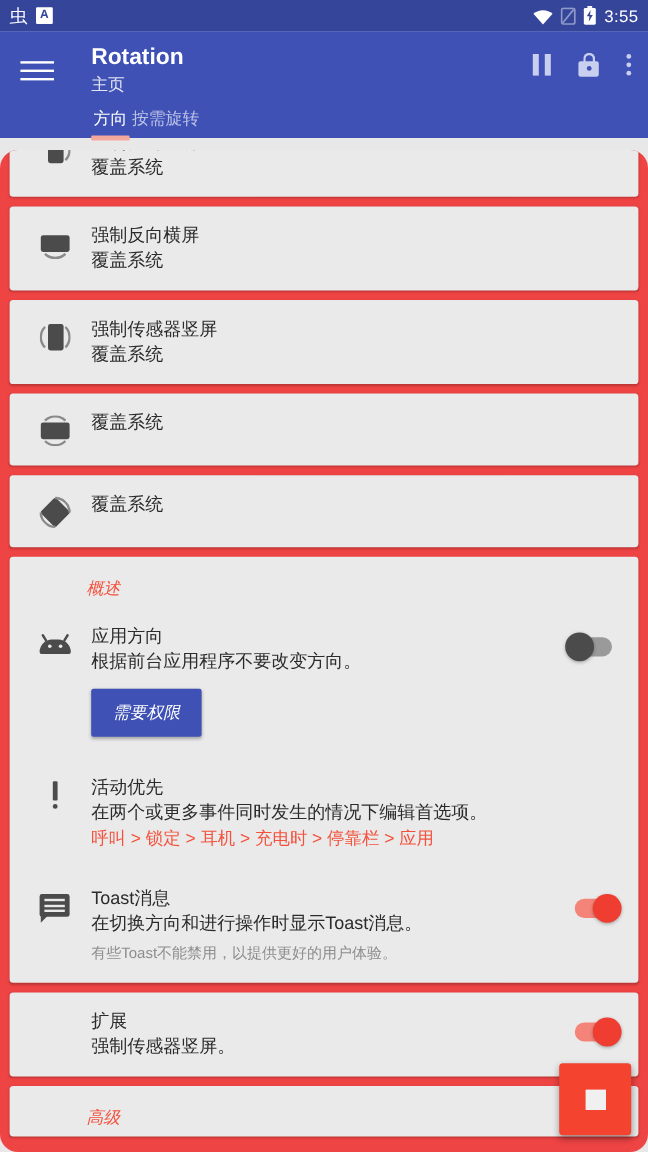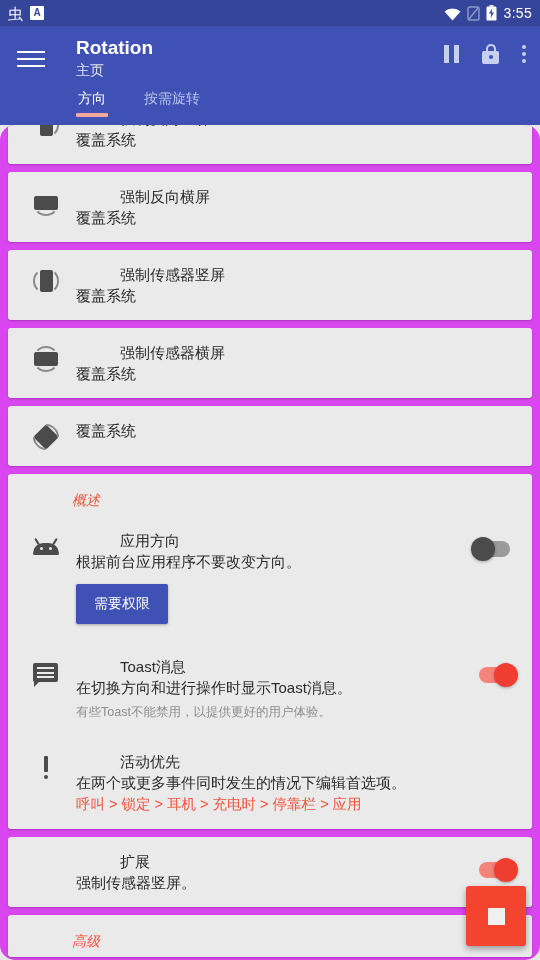--- a/index.html
+++ b/index.html
@@ -23,21 +23,21 @@
   .sb-abox {
     width: 14px; height: 14px; background: #fff; color: #35459a;
     font-size: 10px; font-weight: bold; line-height: 14px; text-align: center;
     border-radius: 1px;
   }
   .sb-time { font-size: 14px; letter-spacing: .3px; margin-left: 1px; }
 
   
   .appbar {
     background: #3f51b5; position: relative; z-index: 4;
-    height: 99px; padding: 0 14px; color: #fff;
+    height: 89px; padding: 0 14px; color: #fff;
   }
   .appbar-row { display: flex; align-items: flex-start; padding-top: 10px; }
   .hamburger { width: 34px; height: 34px; margin-top: 5px; position: relative; cursor: pointer; flex: 0 0 auto; }
   .hamburger i {
     position: absolute; left: 3px; width: 28px; height: 2px; background: #fff; display: block;
   }
   .hamburger i:nth-child(1) { top: 10px; }
   .hamburger i:nth-child(2) { top: 17px; }
   .hamburger i:nth-child(3) { top: 24px; }
   .titles { margin-left: 28px; flex: 1 1 auto; }
@@ -58,43 +58,43 @@
   .ic-lock .body:after {
     content: ""; position: absolute; left: 6.5px; top: 4px;
     width: 4px; height: 4px; background: #3f51b5; border-radius: 50%;
   }
   .ic-dots { width: 5px; cursor: pointer; display: flex; flex-direction: column; gap: 3px; align-items: center; }
   .ic-dots span { width: 4px; height: 4px; background: #c9cfef; border-radius: 50%; display: block; }
 
   
   .tabs { display: flex; margin-left: 62px; margin-top: 4px; position: relative; }
   .tab { font-size: 14px; padding: 6px 2px 9px; cursor: pointer; position: relative; }
-  .tab + .tab { margin-left: 34px; }
+  .tab + .tab { }
   .tab.active { color: #ffffff; }
   .tab.inactive { color: #bcc3e8; }
   .tab-indicator {
     position: absolute; left: 0; bottom: 0; height: 4px; width: 100%;
     background: #f4a79d; border-radius: 1px;
   }
 
   
   .content {
     position: absolute; top: 125px; left: 0; right: 0; bottom: 0;
-    background: #d946ef; overflow: hidden; border-radius: 15px;
+    background: #ef4444; overflow: hidden; border-radius: 15px;
   }
   .card {
     background: #eaeaea; margin: 0 8px 8px; border-radius: 3px;
     box-shadow: 0 1px 2px rgba(0,0,0,.22);
   }
   .card.first { margin-top: -31px; }
 
   .row { display: flex; align-items: flex-start; padding: 14px 12px 14px 16px; }
   .row-icon { width: 44px; flex: 0 0 44px; display: flex; justify-content: center; padding-top: 2px; }
   .row-text { flex: 1 1 auto; padding-left: 8px; }
-  .row-title { font-size: 15px; color: #2b2b2b; line-height: 21px; margin-left: 44px; }
+  .row-title { font-size: 15px; color: #2b2b2b; line-height: 21px; }
   .row-sub { font-size: 15px; color: #2b2b2b; line-height: 21px; }
   .row-note { font-size: 12.5px; color: #8d8d8d; line-height: 22px; padding-top: 3px; }
   .row-accent { font-size: 14.5px; color: #f4513c; line-height: 22px; }
 
   .section-head {
     font-size: 14px; color: #f4513c; padding: 18px 0 6px 64px; font-style: italic;
   }
 
   
   .ico { position: relative; width: 30px; height: 30px; color: #4b4b4b; }
@@ -151,21 +151,21 @@
     box-shadow: 0 1px 3px rgba(0,0,0,.3);
   }
   .switch.off .track { left: 4px; background: #9a9a9a; }
   .switch.off .thumb { left: 1px; background: #4b4b4b; }
   .switch.on .track { left: 9px; background: #f4847a; }
   .switch.on .thumb { left: 24px; background: #ef3e31; }
 
   .btn-perm {
     display: inline-block; background: #3f51b5; color: #fff;
     font-size: 14px; padding: 11px 18px; border: none; border-radius: 2px;
-    margin: 12px 0 4px; cursor: pointer; box-shadow: 0 1px 3px rgba(0,0,0,.3);
+    margin: 12px 0 4px; cursor: pointer; box-shadow: 0 1px 3px rgba(0,0,0,.3); font-style: italic;
   }
 
   .fab {
     position: absolute; right: 14px; bottom: 14px; width: 60px; height: 60px;
     background: #f4432f; border-radius: 3px; box-shadow: 0 3px 6px rgba(0,0,0,.35);
     display: flex; align-items: center; justify-content: center; cursor: pointer; z-index: 8;
   }
   .fab .stop { width: 17px; height: 17px; background: #f0f0f0; }
 </style>
 </head>
@@ -282,21 +282,20 @@
 
     <div class="card">
       <div class="row">
         <div class="row-icon">
           <div class="ico">
             <div class="ph-landscape"></div>
             <div class="arc top-bottom"></div>
           </div>
         </div>
         <div class="row-text">
-          <div class="row-title">强制传感器横屏</div>
           <div class="row-sub">覆盖系统</div>
         </div>
       </div>
     </div>
 
     <div class="card">
       <div class="row">
         <div class="row-icon">
           <div class="ico">
             <div class="sq-rot"></div>
@@ -328,52 +327,52 @@
           <button class="btn-perm">需要权限</button>
         </div>
         <div class="switch off">
           <div class="track"></div>
             <div class="thumb"></div>
         </div>
       </div>
 
       <div class="row">
         <div class="row-icon">
+          <div class="ico-excl">
+            <div class="bar"></div>
+              <div class="dot"></div>
+          </div>
+        </div>
+        <div class="row-text">
+          <div class="row-title">活动优先</div>
+          <div class="row-sub">在两个或更多事件同时发生的情况下编辑首选项。</div>
+          <div class="row-accent">呼叫 &gt; 锁定 &gt; 耳机 &gt; 充电时 &gt; 停靠栏 &gt; 应用</div>
+        </div>
+      </div>
+
+      <div class="row">
+        <div class="row-icon">
           <div class="ico-toast">
             <div class="bubble"></div>
               <div class="tail"></div>
             <div class="ln"></div>
               <div class="ln"></div>
               <div class="ln"></div>
           </div>
         </div>
         <div class="row-text">
           <div class="row-title">Toast消息</div>
           <div class="row-sub">在切换方向和进行操作时显示Toast消息。</div>
           <div class="row-note">有些Toast不能禁用，以提供更好的用户体验。</div>
         </div>
         <div class="switch on">
           <div class="track"></div>
             <div class="thumb"></div>
         </div>
       </div>
-
-      <div class="row">
-        <div class="row-icon">
-          <div class="ico-excl">
-            <div class="bar"></div>
-              <div class="dot"></div>
-          </div>
-        </div>
-        <div class="row-text">
-          <div class="row-title">活动优先</div>
-          <div class="row-sub">在两个或更多事件同时发生的情况下编辑首选项。</div>
-          <div class="row-accent">呼叫 &gt; 锁定 &gt; 耳机 &gt; 充电时 &gt; 停靠栏 &gt; 应用</div>
-        </div>
-      </div>
     </div>
 
     <div class="card">
       <div class="row">
         <div class="row-icon"></div>
         <div class="row-text">
           <div class="row-title">扩展</div>
           <div class="row-sub">强制传感器竖屏。</div>
         </div>
         <div class="switch on">

